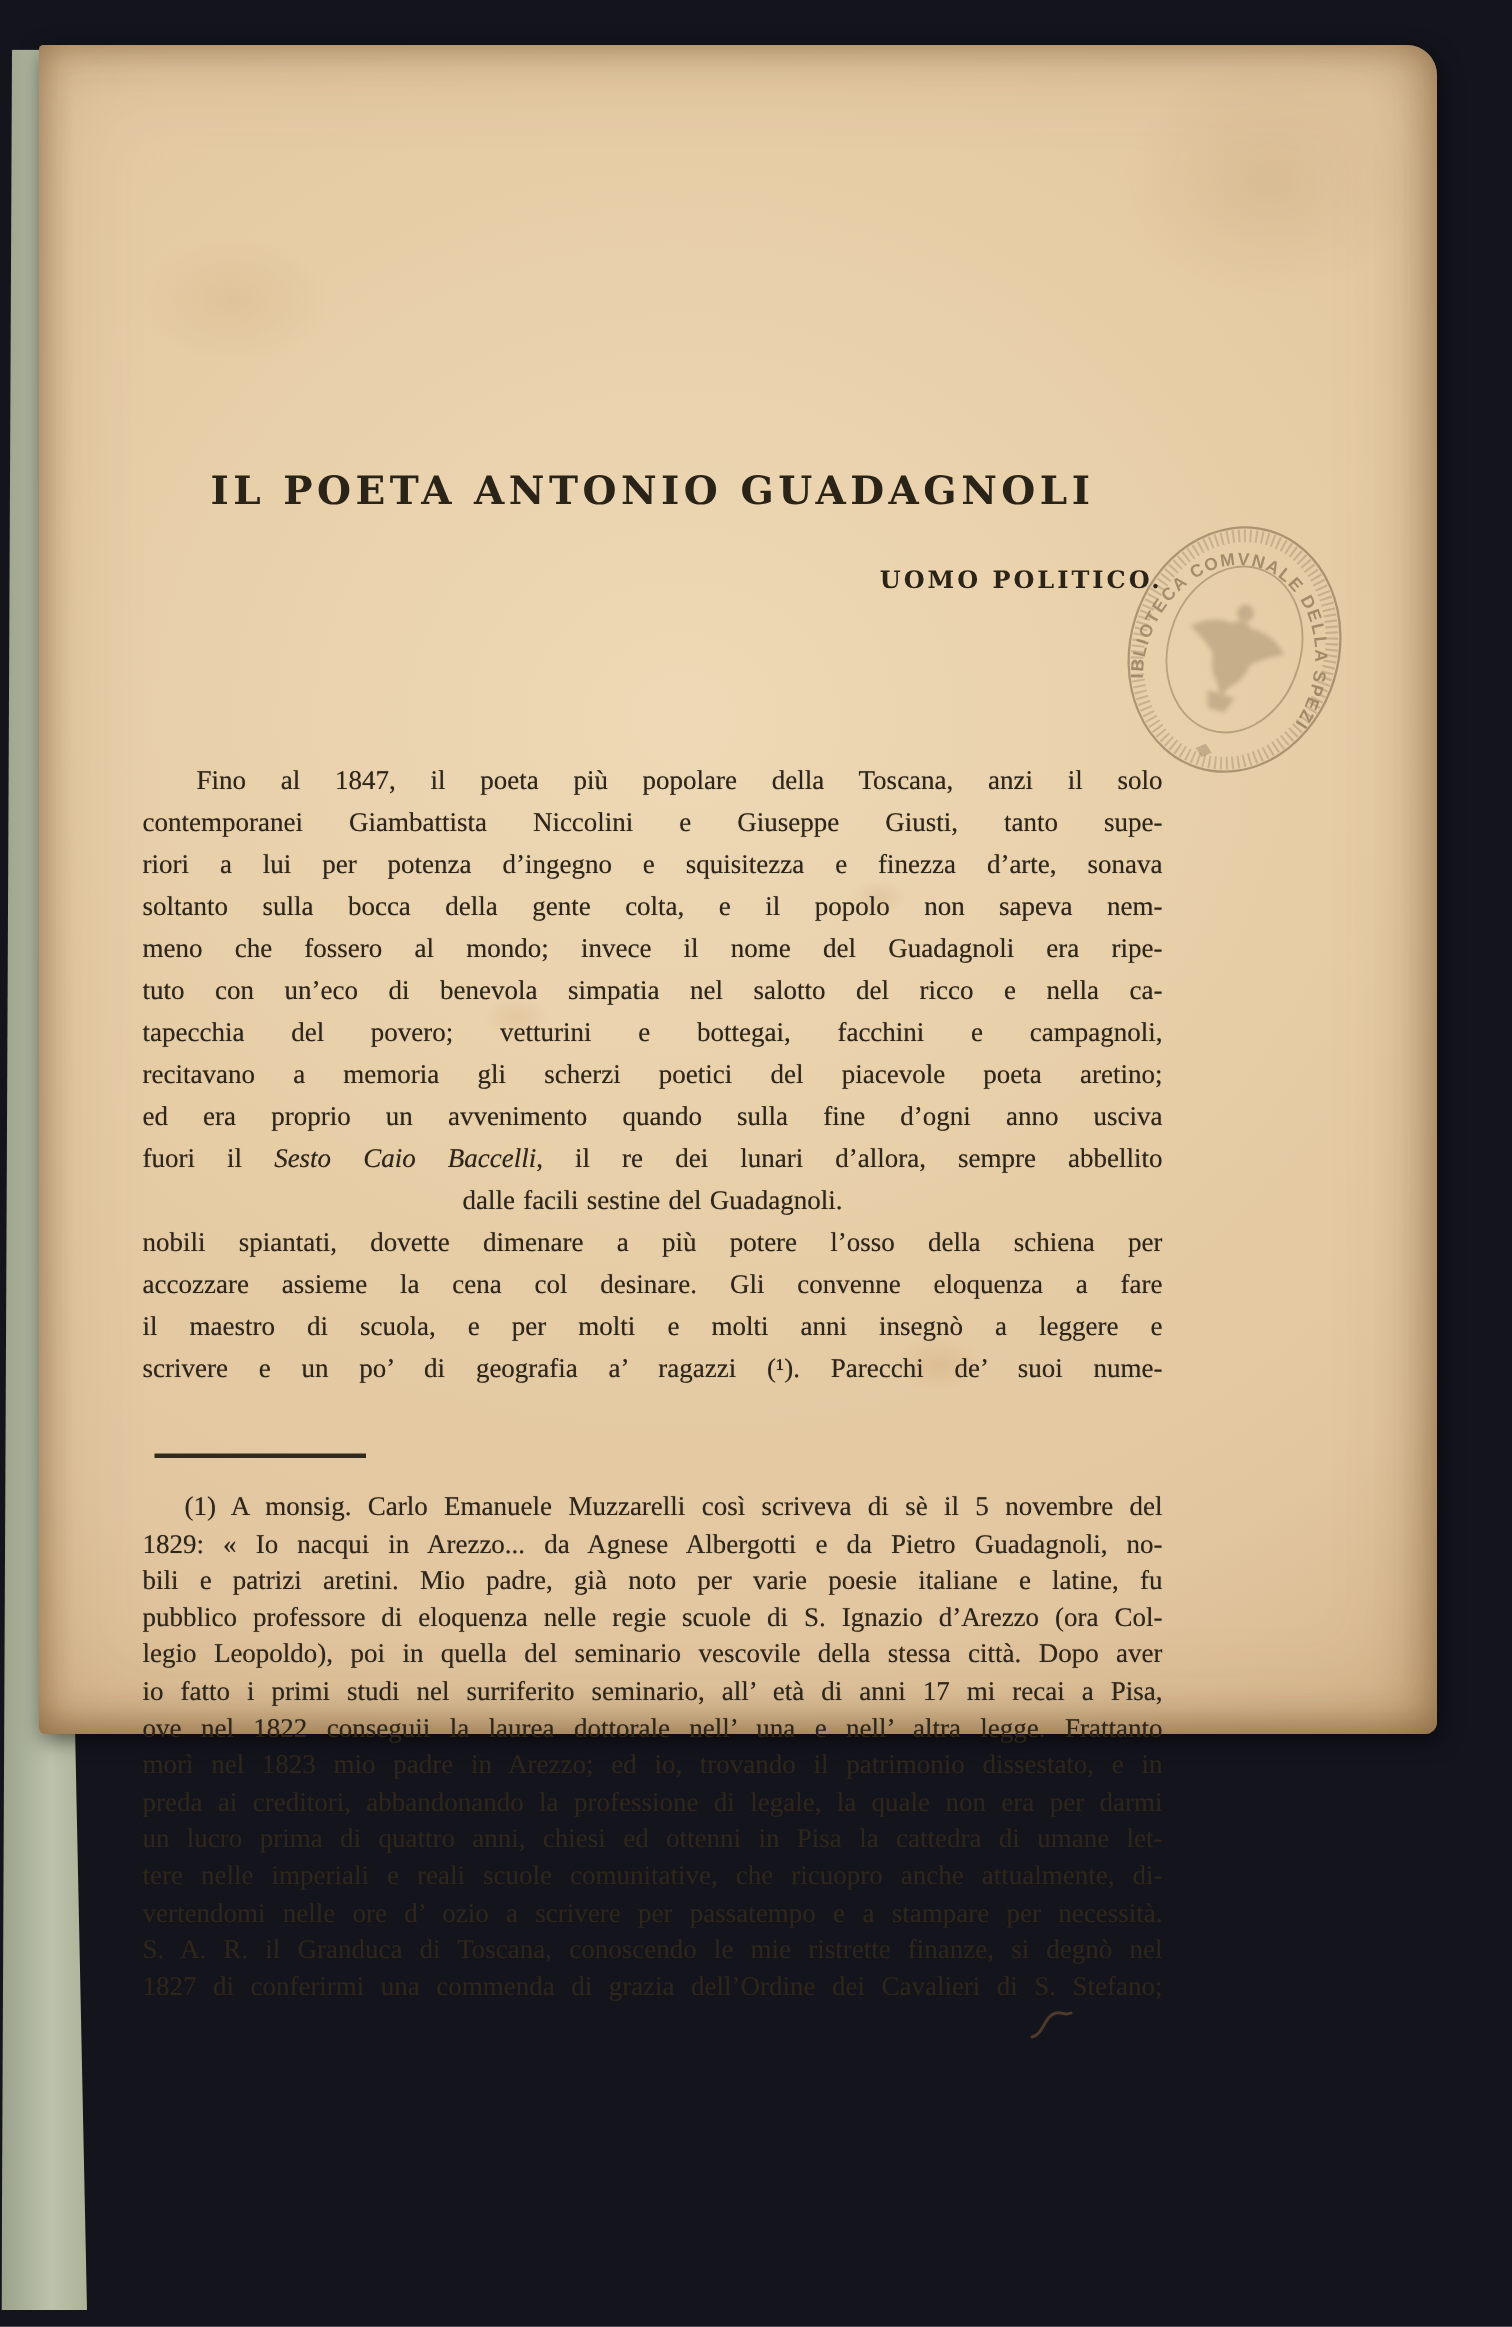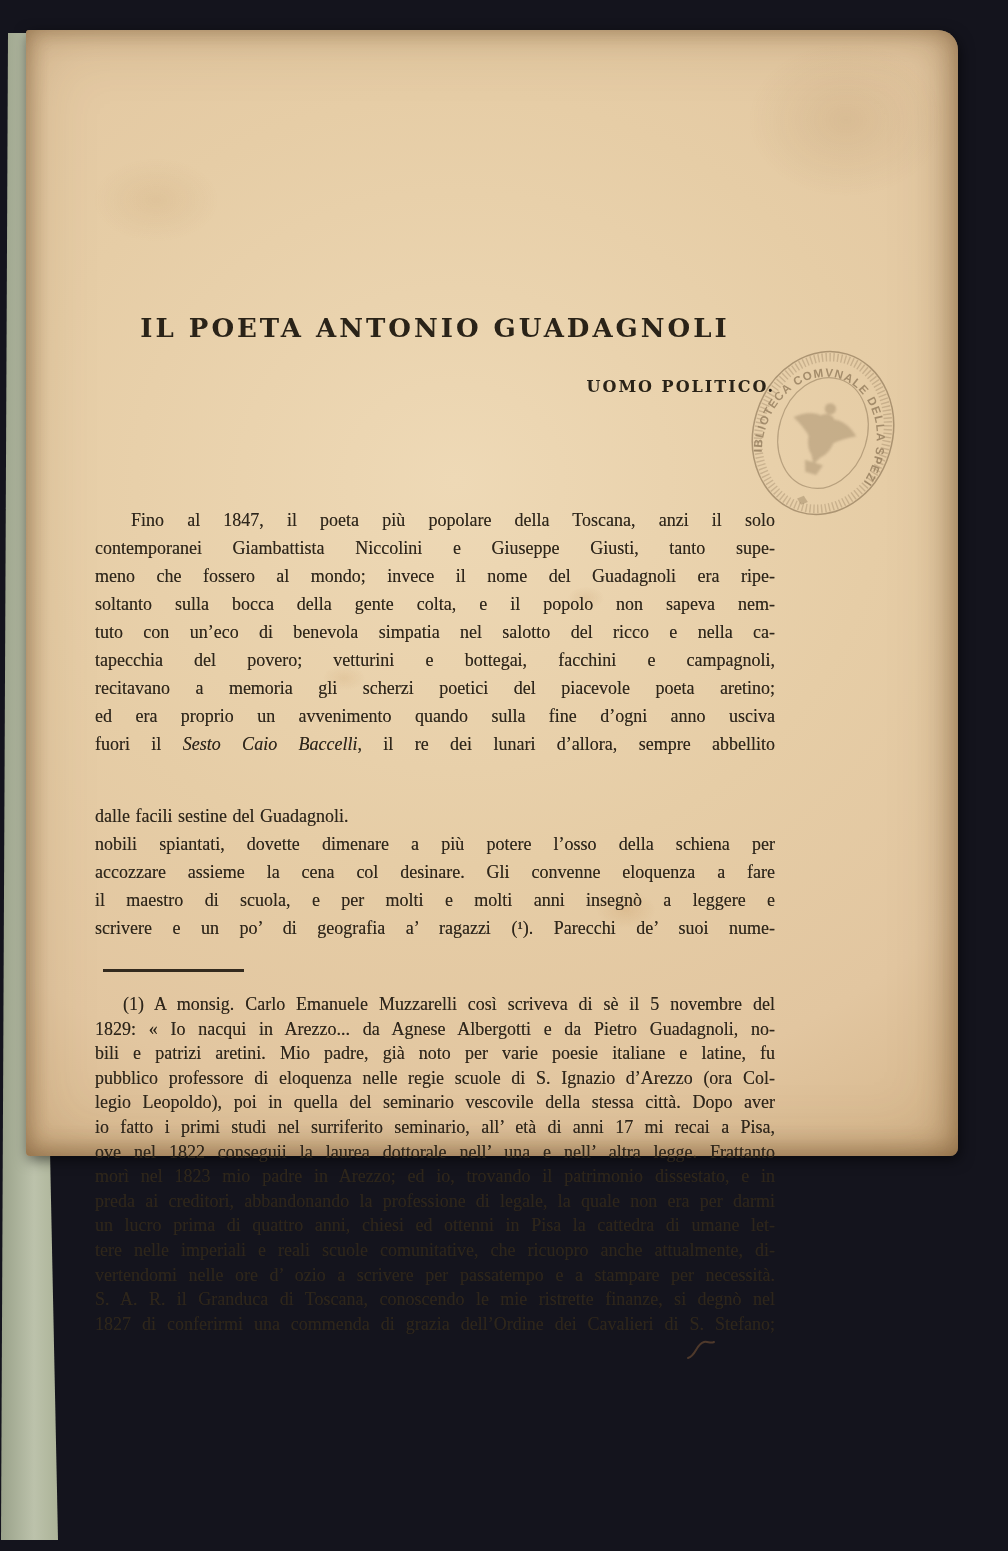--- a/index.html
+++ b/index.html
@@ -99,21 +99,21 @@
   }
   .body-text { top: 440px; font-size: 18px; }
   .body-text .jline { height: 28px; line-height: 28px; }
   .body-text .jline.indent { text-indent: 36px; margin-top: 36px; }
   .jline {
     text-align: justify;
     overflow: hidden;
     word-spacing: 1px;
   }
   .jline::after { content: ""; display: inline-block; width: 100%; height: 0; }
-  .jline.last { text-align: left; margin-top: 44px; }
+  .jline.last { text-align: center; }
   .jline i { font-style: italic; }
   .footnote-divider {
     position: absolute;
     left: 77px; top: 939px;
     width: 141px; height: 3px;
     background: #332a1e;
   }
   .footnote { top: 962px; font-size: 18px; }
   .footnote .jline { height: 24.6px; line-height: 24.6px; }
   .footnote .jline.indent { text-indent: 28px; }
@@ -155,22 +155,23 @@
         <path class="stamp-fill" d="M70 128 L90 128 L86 140 L74 140 Z"></path>
       </g>
       <path class="stamp-fill" d="M74 170 l6 -5 6 5 -6 5 z" opacity="0.45"></path>
     </svg>
   </div>
 
   <div class="text-column body-text">
       <div>
         <div class="jline indent">Fino al 1847, il poeta più popolare della Toscana, anzi il solo</div>
         <div class="jline">contemporanei Giambattista Niccolini e Giuseppe Giusti, tanto supe-</div>
+        <div class="jline">riori a lui per potenza d’ingegno e squisitezza e finezza d’arte, sonava</div>
+        <div class="jline">soltanto sulla bocca della gente colta, e il popolo non sapeva nem-</div>
         <div class="jline">meno che fossero al mondo; invece il nome del Guadagnoli era ripe-</div>
-        <div class="jline">soltanto sulla bocca della gente colta, e il popolo non sapeva nem-</div>
         <div class="jline">tuto con un’eco di benevola simpatia nel salotto del ricco e nella ca-</div>
         <div class="jline">tapecchia del povero; vetturini e bottegai, facchini e campagnoli,</div>
         <div class="jline">recitavano a memoria gli scherzi poetici del piacevole poeta aretino;</div>
         <div class="jline">ed era proprio un avvenimento quando sulla fine d’ogni anno usciva</div>
         <div class="jline">fuori il <i>Sesto Caio Baccelli</i>, il re dei lunari d’allora, sempre abbellito</div>
         <div class="jline last">dalle facili sestine del Guadagnoli.</div>
       </div>
       <div>
         <div class="jline">nobili spiantati, dovette dimenare a più potere l’osso della schiena per</div>
         <div class="jline">accozzare assieme la cena col desinare. Gli convenne eloquenza a fare</div>

